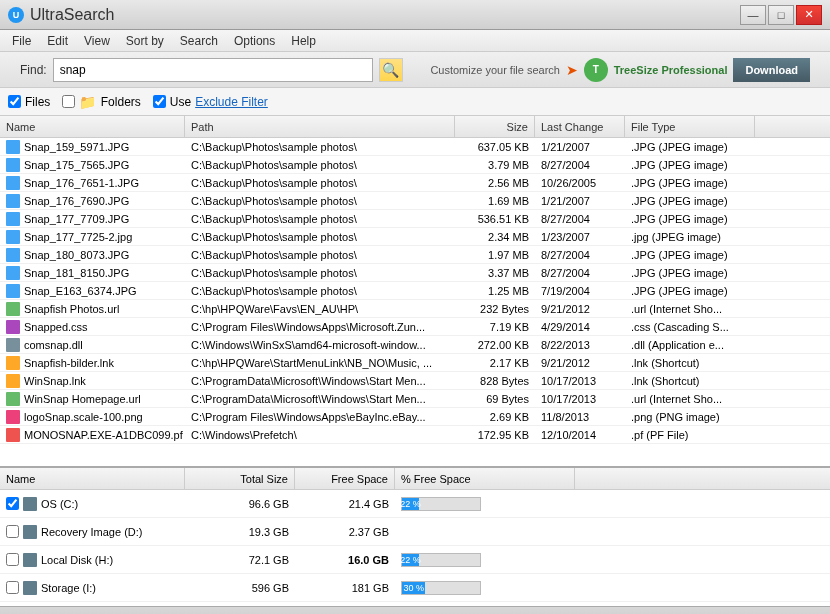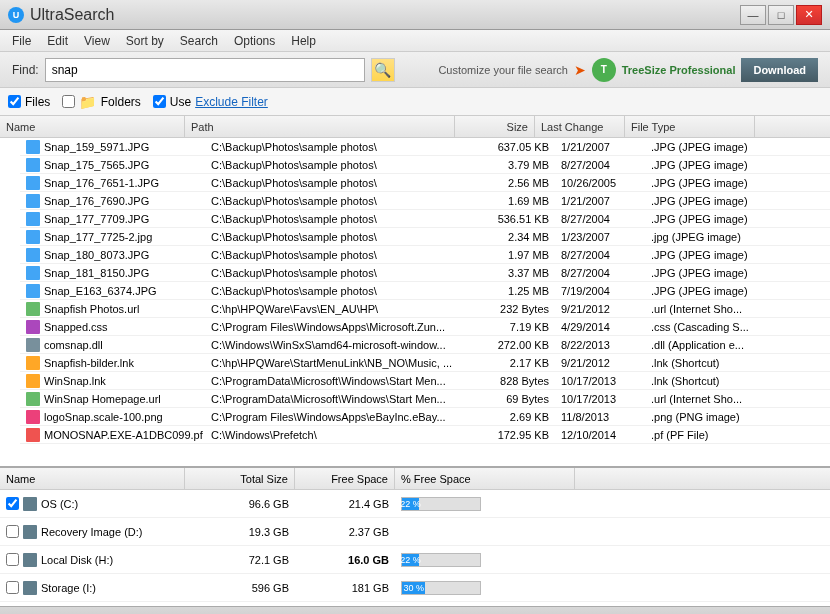--- a/index.html
+++ b/index.html
@@ -32,21 +32,21 @@
       border-bottom: 1px solid #ccc;
     }
     .menu-item { padding: 2px 8px; cursor: pointer; color: #333; font-size: 12px; }
 
     
     .toolbar {
       background: linear-gradient(to bottom, #f0f0f0, #e0e0e0);
       height: 36px;
       display: flex;
       align-items: center;
-      padding: 0 12px;
+      padding: 0 20px;
       gap: 6px;
       border-bottom: 1px solid #ccc;
     }
     .find-label { font-size: 12px; color: #333; }
     .find-input {
       height: 24px;
       width: 320px;
       border: 1px solid #aaa;
       padding: 2px 6px;
       font-size: 12px;
@@ -122,21 +122,20 @@
       overflow-y: auto;
       overflow-x: hidden;
       background: white;
     }
     .file-row {
       display: flex;
       align-items: center;
       height: 18px;
       border-bottom: 1px solid #f0f0f0;
       font-size: 11px;
-      margin-left: 20px;
     }
     .file-cell {
       padding: 1px 6px;
       overflow: hidden;
       white-space: nowrap;
       text-overflow: ellipsis;
       display: flex;
       align-items: center;
       gap: 4px;
     }

